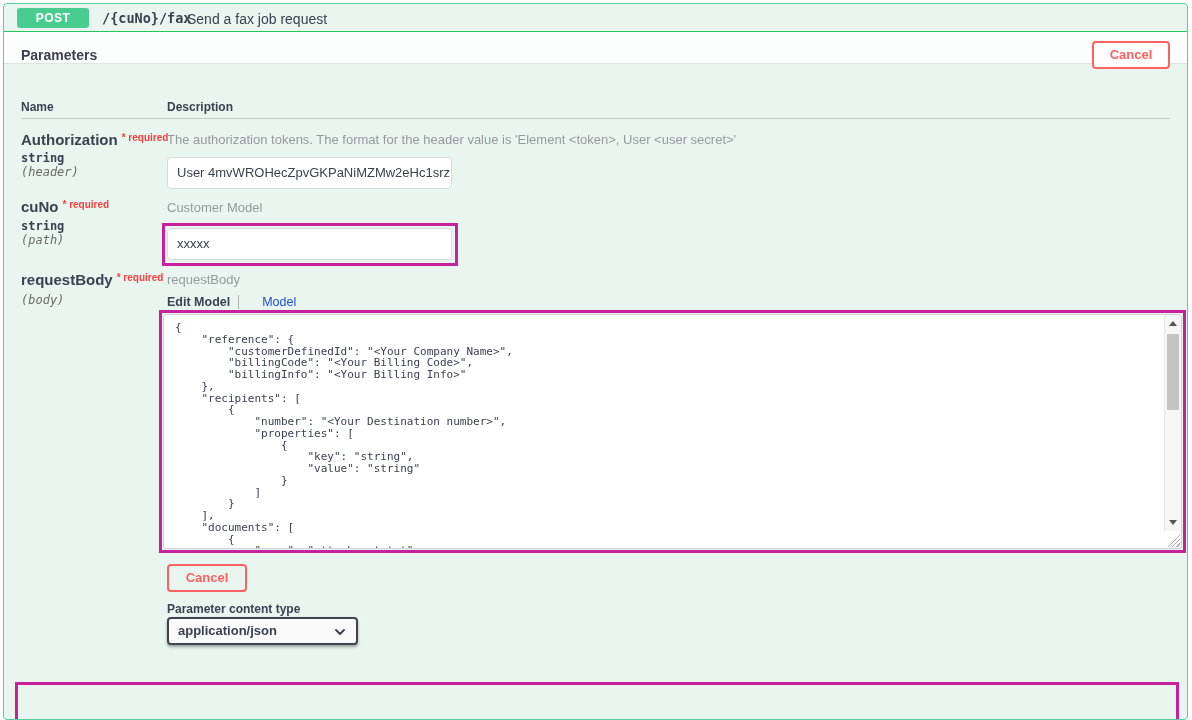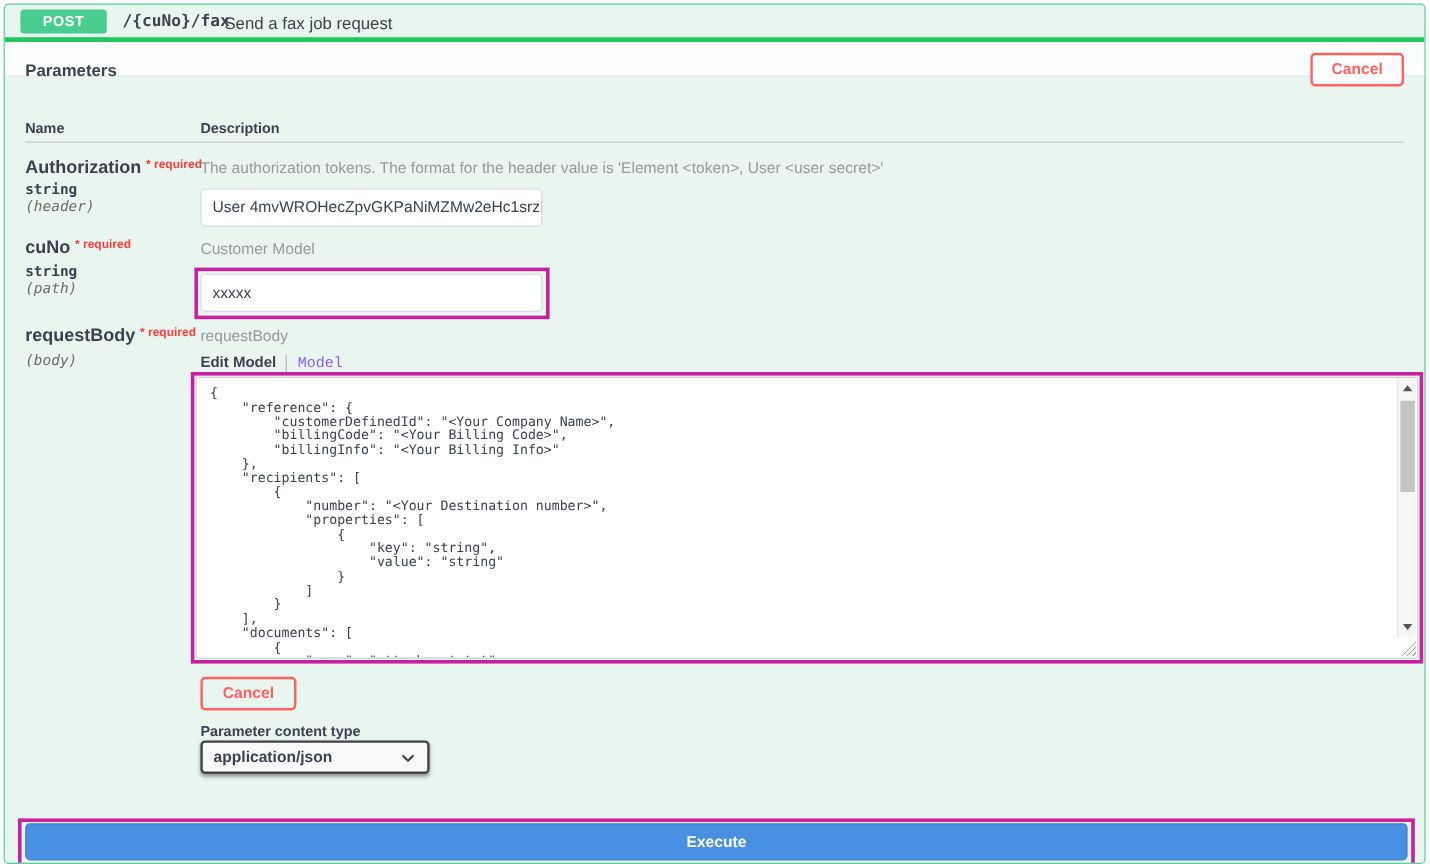--- a/index.html
+++ b/index.html
@@ -22,21 +22,21 @@
   .endpoint-path {
     position:absolute; left:98px; top:6px;
     font-family:"DejaVu Sans Mono", monospace; font-weight:bold; font-size:13.5px; color:#3b4151;
   }
   .endpoint-summary { position:absolute; left:183px; top:7px; font-size:14px; color:#3b4151; }
 
   
   .section-header {
     position:absolute; left:0; top:27px; right:0; height:33px;
     background:rgba(255,255,255,.85);
-    border-top:4px solid #22c55e; border-bottom:1px solid #dfe5e1;
+    border-top:1px solid #22c55e; border-bottom:1px solid #dfe5e1;
   }
   .section-title { position:absolute; left:17px; top:15px; font-size:14px; font-weight:bold; color:#3b4151; }
   .btn-cancel-top {
     position:absolute; right:17px; top:9px; width:78px; height:28px;
     background:#fefefe; border:2px solid #ff6060; border-radius:4px;
     color:#ff6060; font-weight:bold; font-size:13px; text-align:center; line-height:24px; cursor:pointer;
   }
 
   
   .col-header { position:absolute; font-size:12px; font-weight:bold; color:#3b4151; top:96px; }
@@ -54,21 +54,21 @@
   .text-input {
     position:absolute; left:163px; width:285px; height:32px;
     background:#fff; border:1px solid #d5dbe1; border-radius:4px;
     font-size:13px; color:#3b4151; padding:0 9px; line-height:30px;
     white-space:nowrap; overflow:hidden; cursor:text;
   }
 
   
   .body-tabs { position:absolute; left:163px; top:291px; font-size:12.5px; }
   .tab-edit { font-weight:bold; color:#3b4151; cursor:pointer; }
-  .tab-model { color:#8b5cf6; margin-left:8px; padding-left:9px; border-left:1px solid #b5b5b5; cursor:pointer;font-family:Liberation Mono, monospace; }
+  .tab-model { color:#1d4ed8; margin-left:8px; padding-left:23px; border-left:1px solid #b5b5b5; cursor:pointer; }
 
   
   .body-editor {
     position:absolute; left:159px; top:310px; width:1019px; height:235px;
     background:#fff; border:1px solid #cfd4d9; border-radius:3px; overflow:hidden; cursor:text;
   }
   .body-editor pre {
     position:absolute; left:0; top:0; right:17px; bottom:0;
     font-family:"DejaVu Sans Mono", monospace; font-size:11px; line-height:11.75px;
     color:#3b4151; padding:7px 0 0 11px; white-space:pre; overflow:hidden;
@@ -192,19 +192,18 @@
   <div class="btn-cancel-bottom">Cancel</div>
 
   <div class="content-type-label">Parameter content type</div>
   <div class="content-type-select">
     <span>application/json</span>
     <svg width="12" height="12" viewBox="0 0 12 12">
         <path d="M2 4 L6 8 L10 4" fill="none" stroke="#3b4151" stroke-width="1.8" stroke-linecap="round" stroke-linejoin="round"></path>
       </svg>
   </div>
 
-  <div class="btn-execute">Execute</div>
 
   <div class="hl hl-cuno"></div>
   <div class="hl hl-body"></div>
   <div class="hl hl-execute"></div>
 
 </div>
 
 </body></html>

